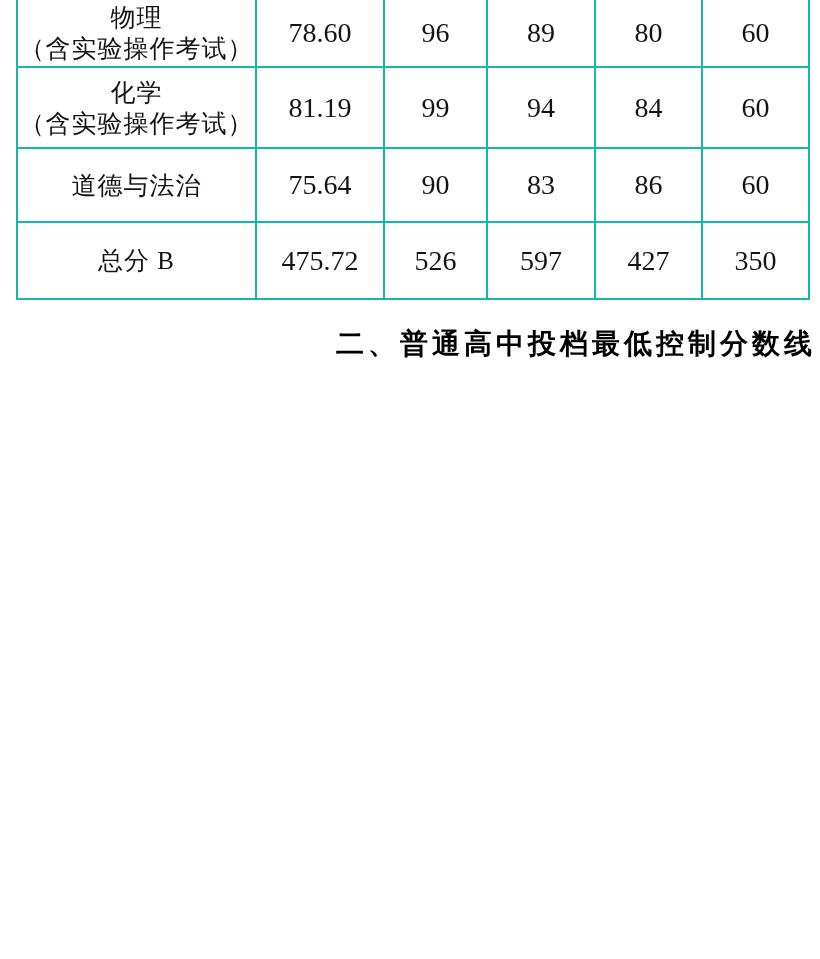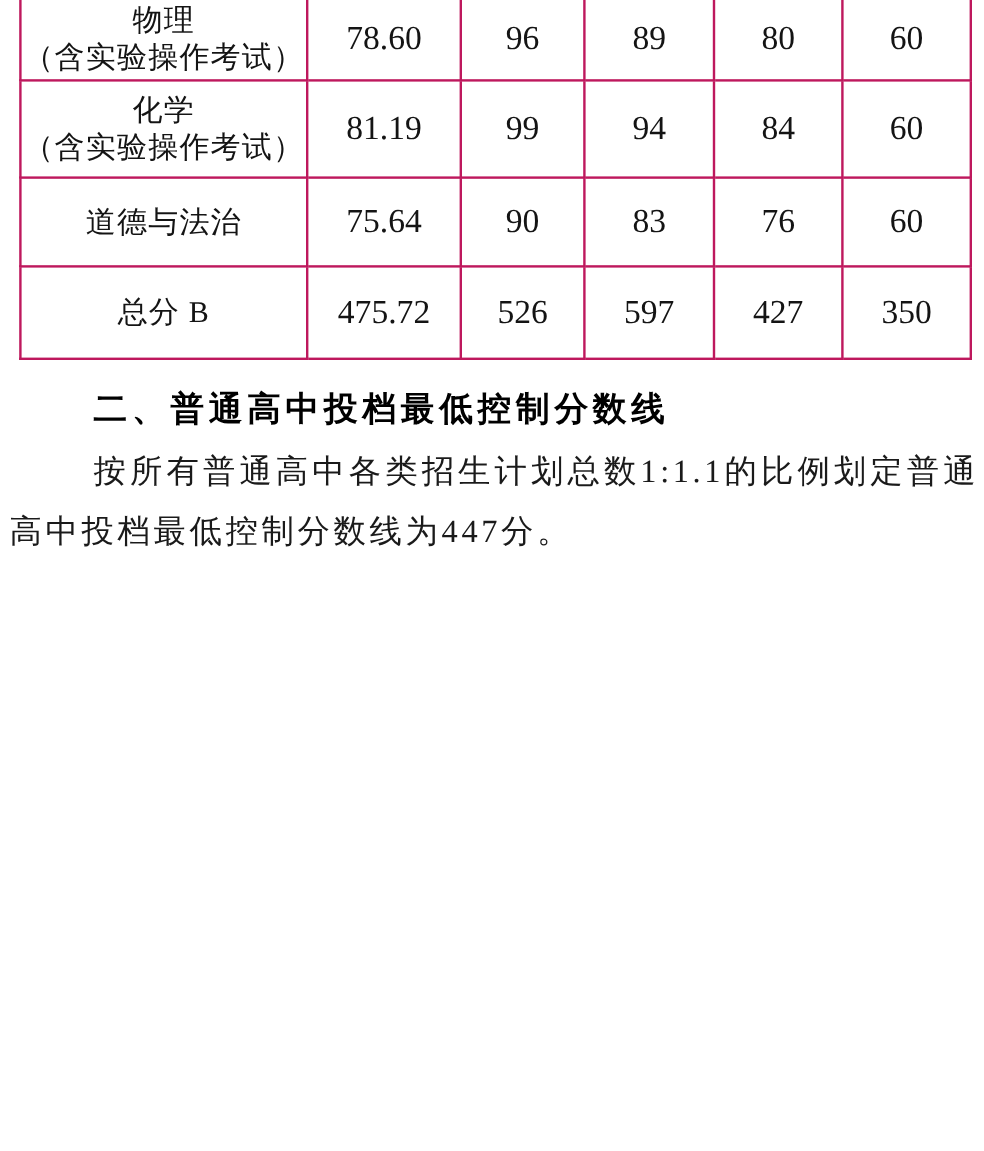--- a/index.html
+++ b/index.html
@@ -8,36 +8,36 @@
     background:#ffffff; color:#111;
     font-family:"Liberation Serif","DejaVu Serif",serif;
   }
 
   
   #score-table-wrap { margin-left:16px; }
   table.score {
     border-collapse:collapse; table-layout:fixed; width:794px;
   }
   table.score td {
-    border:2px solid #be185d; text-align:center; vertical-align:middle;
+    border:2px solid #14b8a6; text-align:center; vertical-align:middle;
     padding:0; color:#141414;
   }
   table.score tr:first-child td { border-top:none; }
   td.subject { font-size:25px; white-space:pre-line; line-height:31px; letter-spacing:1px; }
   td.score-val { font-size:28px; }
   tr.r0 { height:67px; } tr.r1 { height:81px; } tr.r2 { height:74px; }
   tr.r3 { height:77px; } tr.r4 { height:76px; } tr.r5 { height:77px; }
 
   
   .sections { margin:0 4px 0 8px; padding-top:24px; }
   .section-heading {
-    font-family:Liberation Mono, monospace;
+    font-family:Liberation Sans, sans-serif;
     font-weight:bold; color:#000;
     font-size:28px; line-height:36px; letter-spacing:4px;
-    margin:2px 0 6px 0; padding-left:70px;
+    margin:2px 0 6px 0; padding-left:70px;text-align:right;
   }
   .section-body {
     margin:0; font-size:27px; line-height:50px; letter-spacing:3px;
     text-indent:70px; text-align:justify; text-justify:inter-character;
     color:#1a1a1a;
   }
 
   
   #signature-org {
     position:absolute; left:532px; top:892px;
@@ -85,39 +85,38 @@
           <td class="score-val">99</td>
           <td class="score-val">94</td>
           <td class="score-val">84</td>
           <td class="score-val">60</td>
         </tr>
         <tr class="r2">
           <td class="subject">道德与法治</td>
           <td class="score-val">75.64</td>
           <td class="score-val">90</td>
           <td class="score-val">83</td>
-          <td class="score-val">76</td>
+          <td class="score-val">86</td>
           <td class="score-val">60</td>
         </tr>
         <tr class="r5">
           <td class="subject">总分 B</td>
           <td class="score-val">475.72</td>
           <td class="score-val">526</td>
           <td class="score-val">597</td>
           <td class="score-val">427</td>
           <td class="score-val">350</td>
         </tr>
       </tbody>
     </table>
   </div>
 
   <div class="sections">
     <div class="section">
       <div class="section-heading">二、普通高中投档最低控制分数线</div>
-      <p class="section-body">按所有普通高中各类招生计划总数1:1.1的比例划定普通高中投档最低控制分数线为447分。</p>
     </div>
     <div class="section">
     </div>
   </div>
 
   <div id="signature-org">中山市教育和体育局</div>
   <div id="signature-date">2023年7月13日</div>
 
   <svg id="seal" width="230" height="186" viewBox="0 0 230 186">
     <ellipse cx="113" cy="96" rx="96" ry="84" fill="none" stroke="#ee1111" stroke-width="7"></ellipse>

